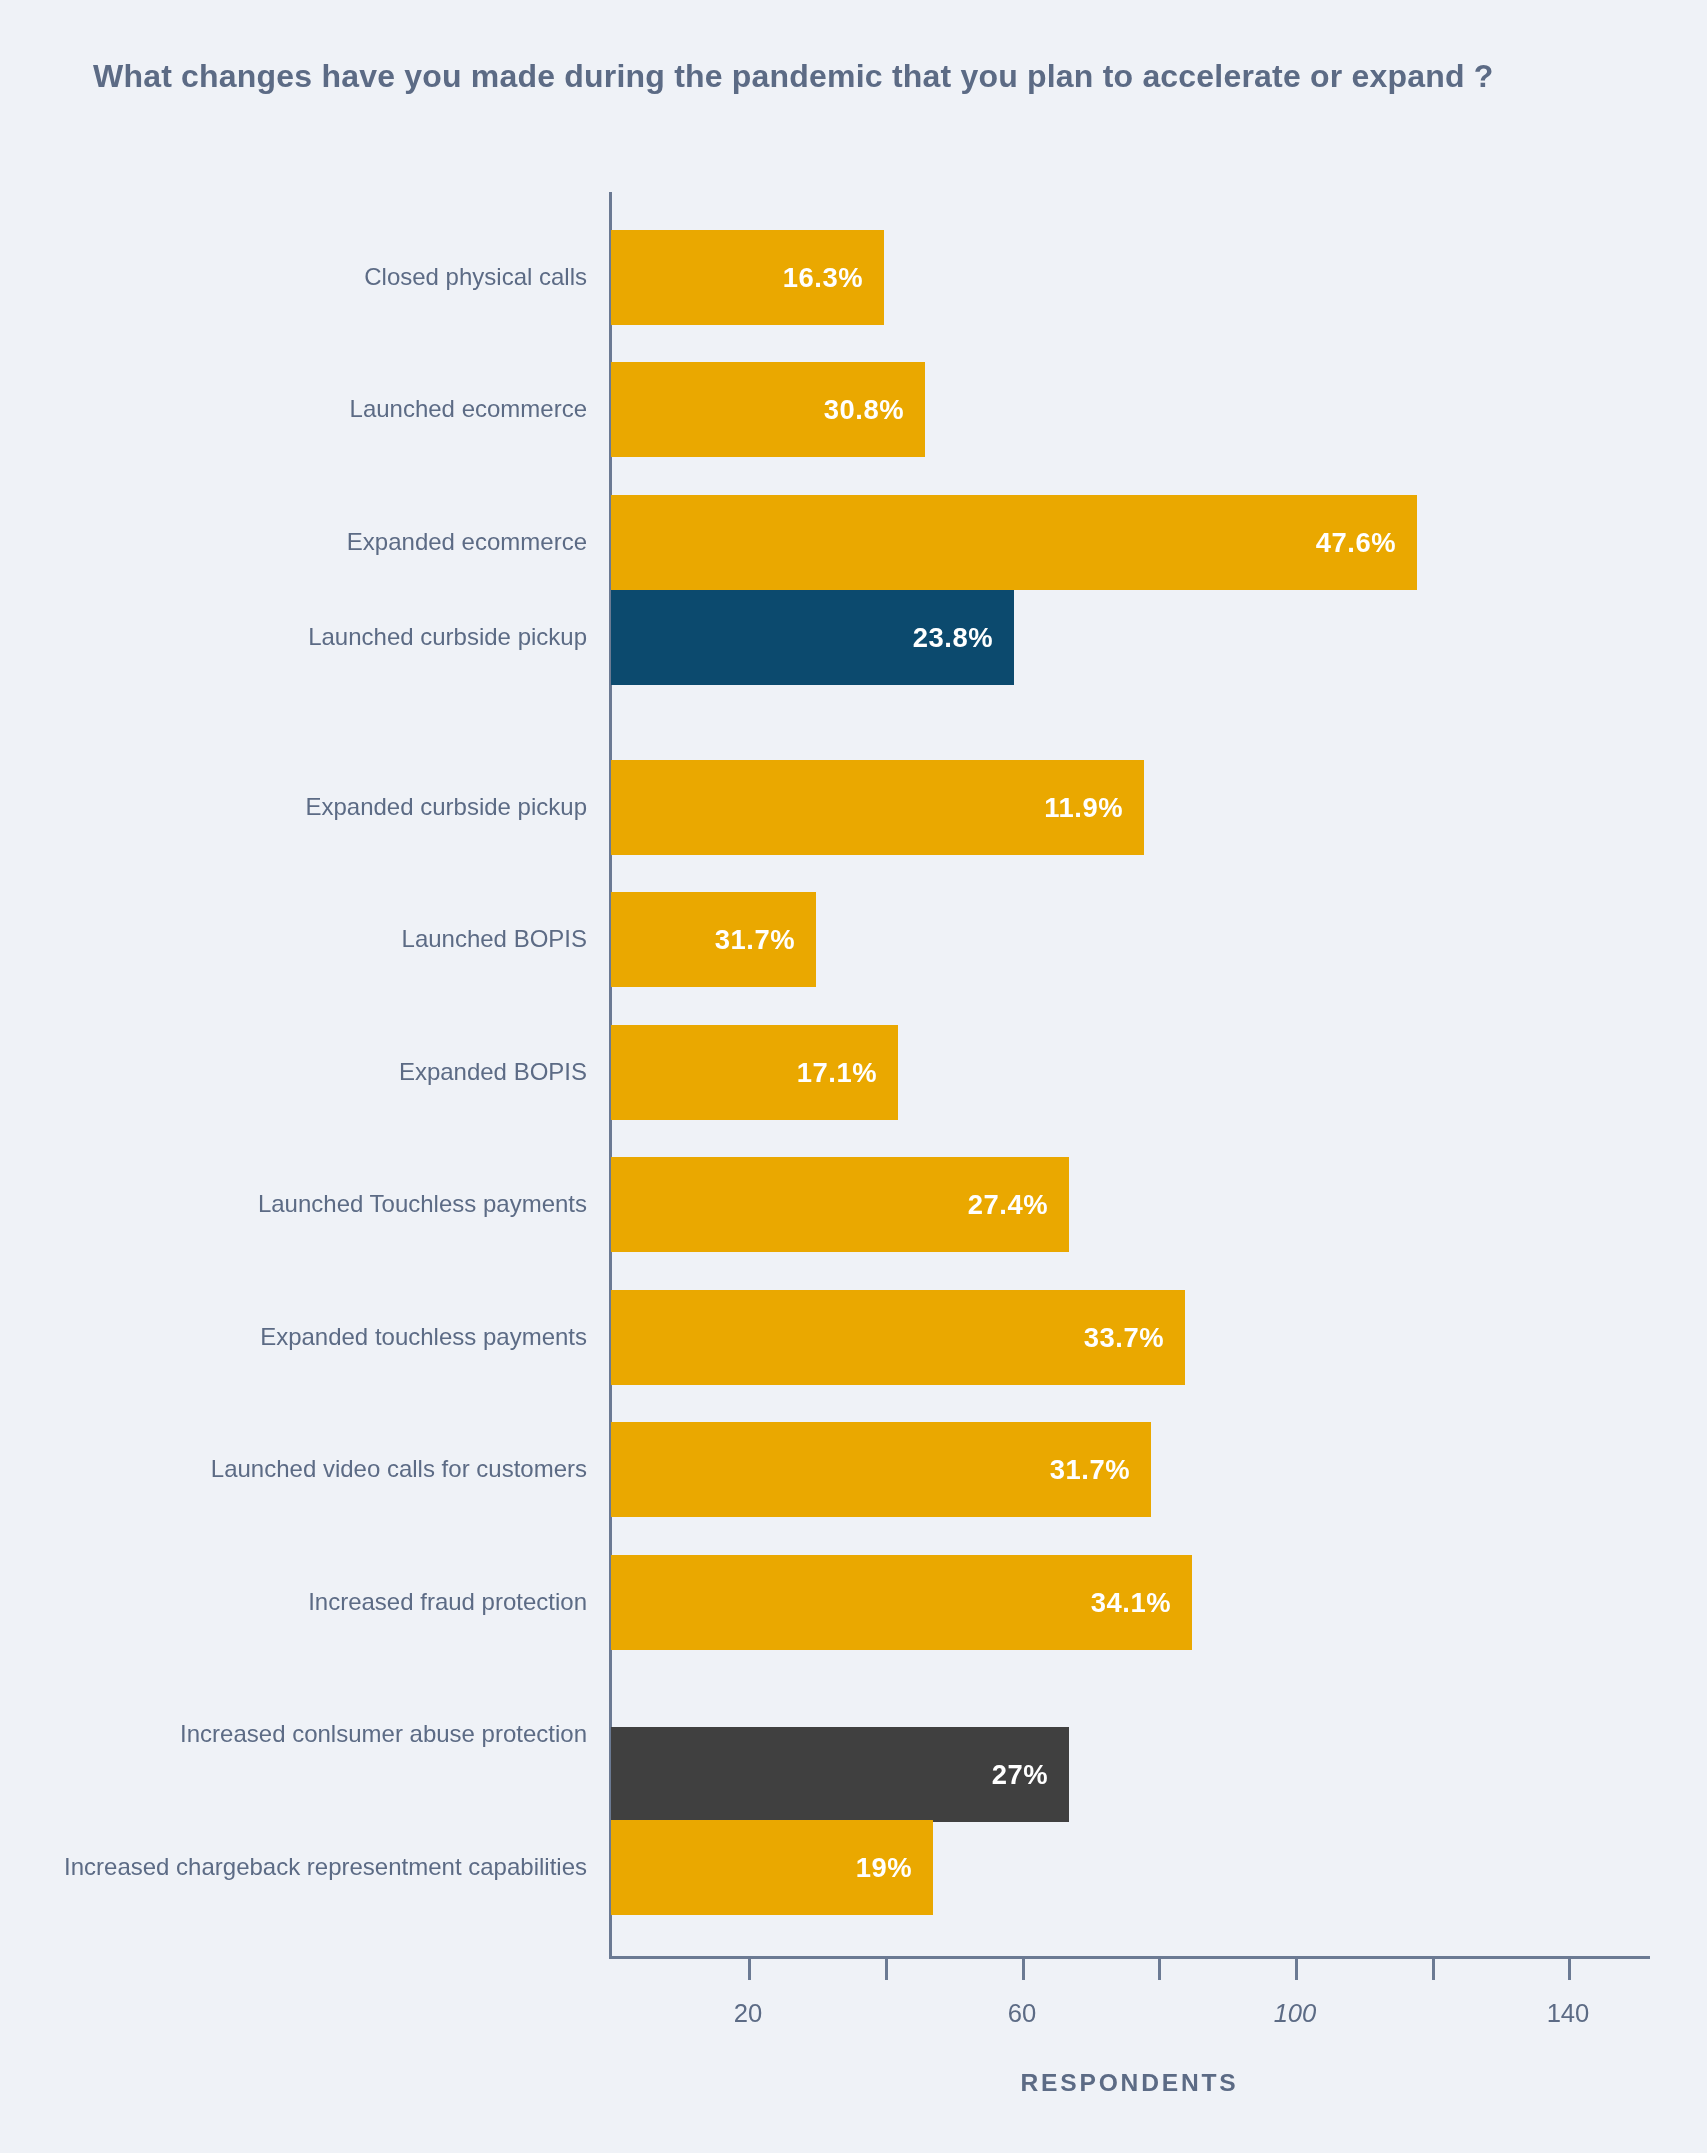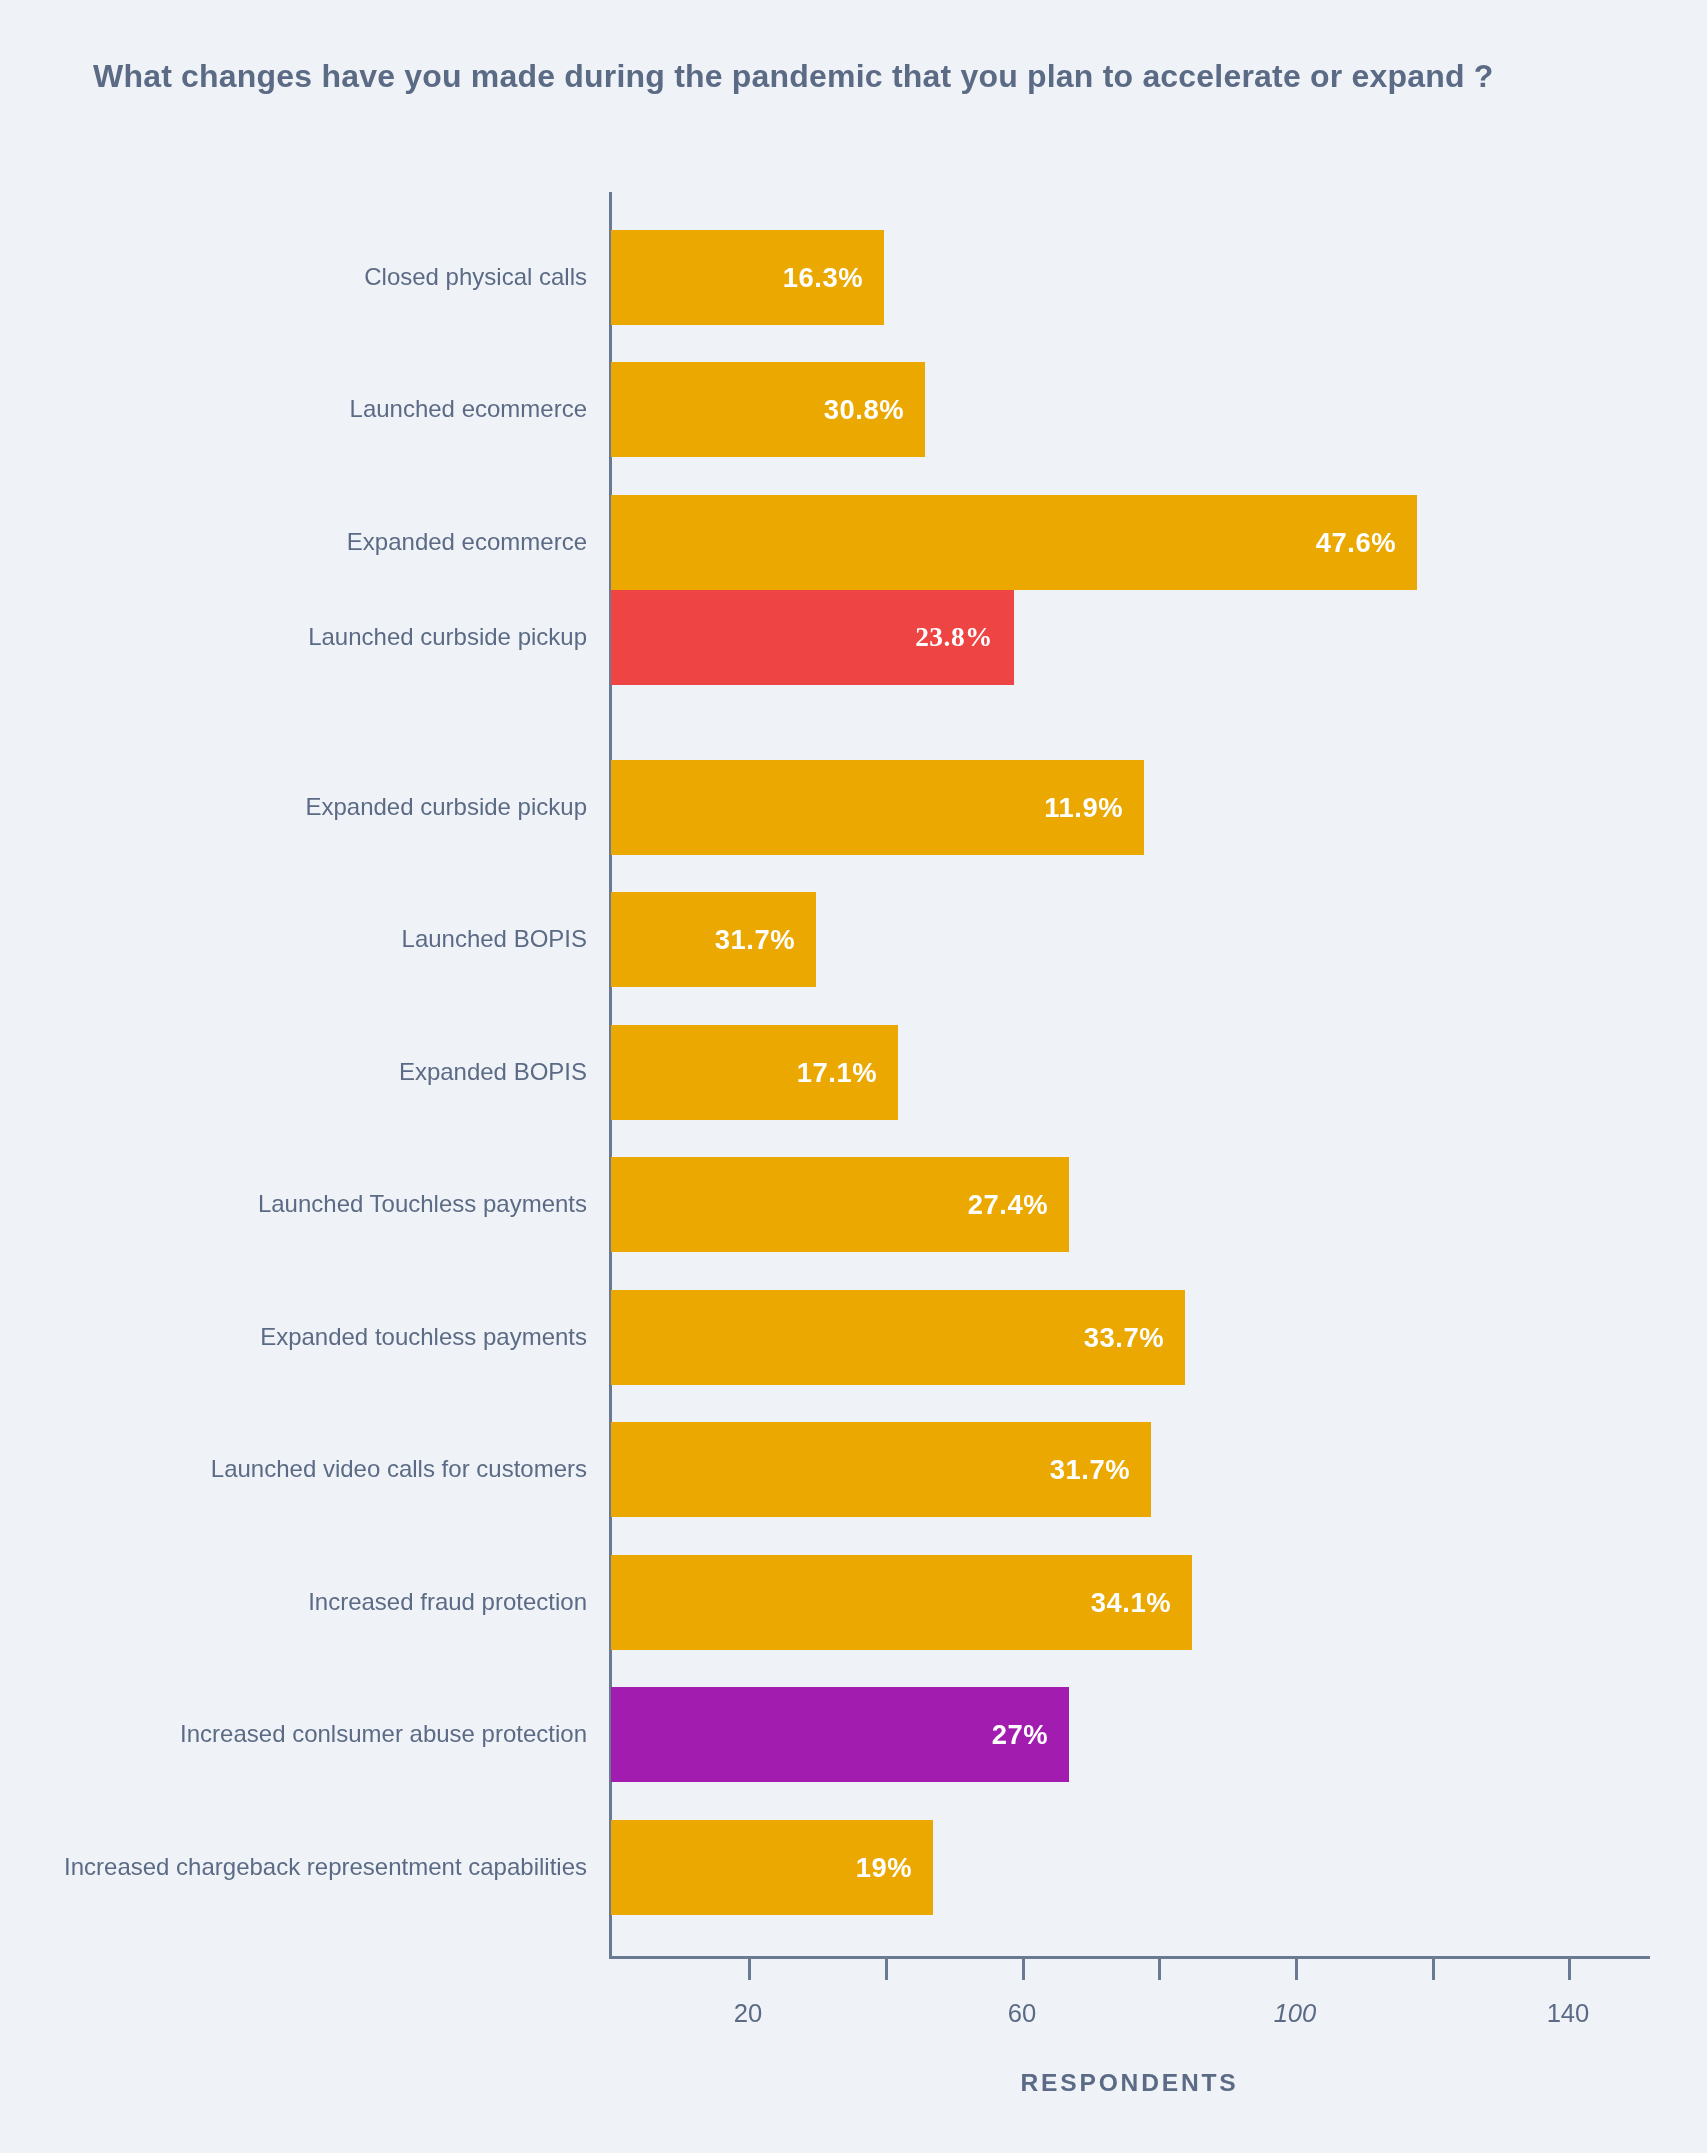--- a/index.html
+++ b/index.html
@@ -161,21 +161,21 @@
           </div>
         </div>
         <div class="bar-row" style="top: 495px; width: 1707px;">
           <div class="cat-label">Expanded ecommerce</div>
           <div class="bar" style="width: 806px; background: rgb(234, 168, 0);">
             <span class="bar-value">47.6%</span>
           </div>
         </div>
         <div class="bar-row" style="top: 590px; width: 1707px;">
           <div class="cat-label">Launched curbside pickup</div>
-          <div class="bar" style="width: 403px; background: #ef4444; font-family: Liberation Serif, serif;">
+          <div class="bar" style="width: 403px; background: #0c4a6e;">
             <span class="bar-value">23.8%</span>
           </div>
         </div>
         <div class="bar-row" style="top: 760px; width: 1707px;">
           <div class="cat-label">Expanded curbside pickup</div>
           <div class="bar" style="width: 533px; background: rgb(234, 168, 0);">
             <span class="bar-value">11.9%</span>
           </div>
         </div>
         <div class="bar-row" style="top: 892px; width: 1707px;">
@@ -209,21 +209,21 @@
           </div>
         </div>
         <div class="bar-row" style="top: 1555px; width: 1707px;">
           <div class="cat-label">Increased fraud protection</div>
           <div class="bar" style="width: 581px; background: rgb(234, 168, 0);">
             <span class="bar-value">34.1%</span>
           </div>
         </div>
         <div class="bar-row" style="top: 1687px; width: 1707px;">
           <div class="cat-label">Increased conlsumer abuse protection</div>
-          <div class="bar" style="width: 458px; background: #a21caf;">
+          <div class="bar" style="width: 458px; background: #404040; margin-top: 40px;">
             <span class="bar-value">27%</span>
           </div>
         </div>
         <div class="bar-row" style="top: 1820px; width: 1707px;">
           <div class="cat-label">Increased chargeback representment capabilities</div>
           <div class="bar" style="width: 322px; background: rgb(234, 168, 0);">
             <span class="bar-value">19%</span>
           </div>
         </div>
       </div>

